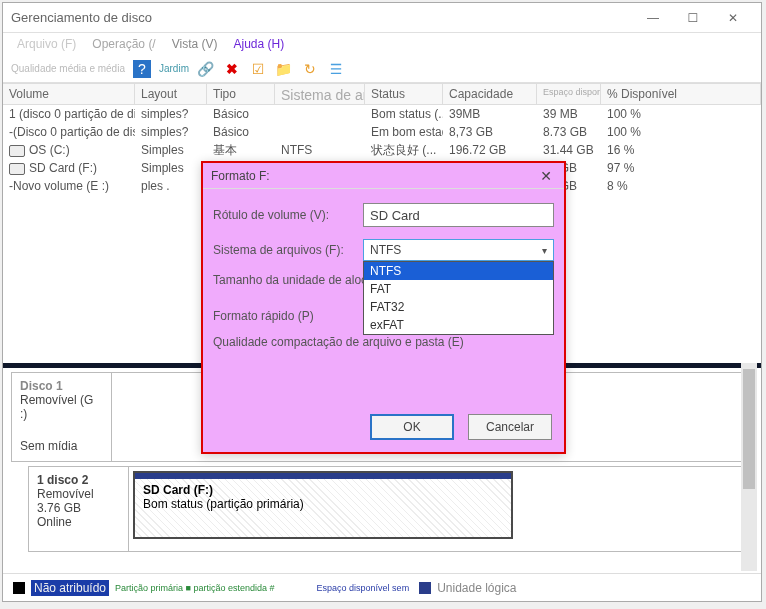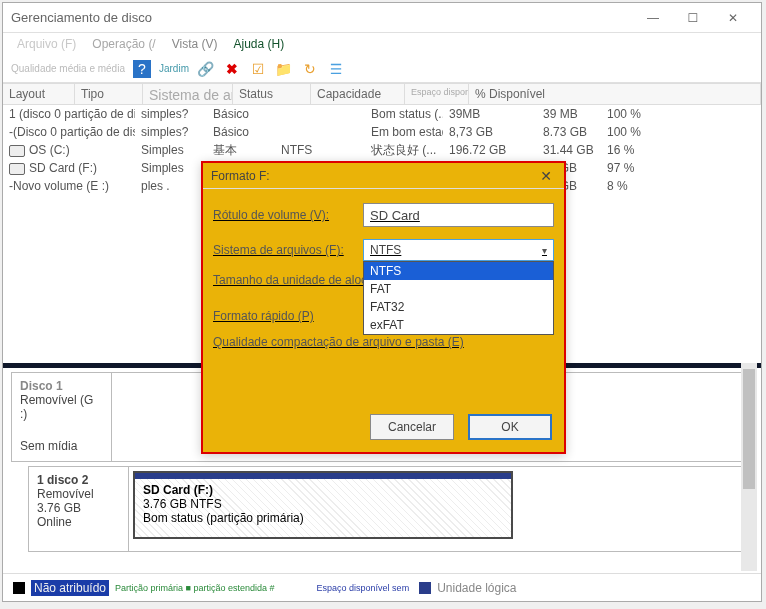--- a/index.html
+++ b/index.html
@@ -27,25 +27,25 @@
     .dlab { width: 100px; padding:6px 8px; border-right:1px solid #bbb; color:#444;}
     .dlab .dname{font-weight:600;}
     .dbody { flex:1; padding: 2px; position: relative;}
     .partition-box { border:2px solid #4a4a4a; margin:2px; padding:4px 8px; background: repeating-linear-gradient(45deg, #fff, #fff 4px, #ededed 4px, #ededed 5px); position: relative;}
     .partition-box .topbar { position:absolute; top:0; left:0; right:0; height:6px; background:#2a3d8a;}
     .legend { position:absolute; bottom:0; left:0; right:0; height:28px; display:flex; align-items:center; gap:6px; padding:0 10px; background:#fff; border-top:1px solid #ddd;}
     .legend .box{width:12px;height:12px;display:inline-block;}
     .scrollbar-v{position:absolute;right:4px;top:360px;bottom:30px;width:16px;background:#e8e8e8;}
     .scrollbar-v .thumb{position:absolute;left:2px;right:2px;top:6px;height:120px;background:#c0c0c0;}
     
-    .dialog { position: absolute; left: 198px; top: 158px; width: 365px; height: 293px; background:#eab308; border:2px solid #d00; z-index: 50; box-shadow:0 2px 10px rgba(0,0,0,.2);}
+    .dialog { position: absolute; left: 198px; top: 158px; width: 365px; height: 293px; background:#f0abfc; border:2px solid #d00; z-index: 50; box-shadow:0 2px 10px rgba(0,0,0,.2);}
     .dialog .dtitle { height: 26px; display:flex; align-items:center; padding:0 8px; border-bottom:1px solid #ddd;}
     .dialog .dtitle .t { flex:1; color:#444;}
     .dialog .dtitle .x { width:20px; text-align:center; cursor:pointer; color:#444; font-size:14px;}
-    .dialog .dbodyc{ padding: 14px 10px 10px 10px; text-decoration: underline;}
+    .dialog .dbodyc{ padding: 14px 10px 10px 10px;}
     .row2 { display:flex; align-items:center; margin-bottom:12px;}
     .row2 .lbl{ width:150px; color:#555;}
     .textinput { flex:1; border:1px solid #888; padding:3px 6px; height:24px; font-size:13px; color:#444;}
     .combo { flex:1; position:relative;}
     .combo .sel { border:1px solid #4aa0e0; background:#fff; height:22px; display:flex; align-items:center; padding:0 6px; color:#444; cursor:pointer;}
     .combo .sel .chev{ margin-left:auto; color:#555; font-size:10px;}
     .combo .drop { position:absolute; left:0; right:0; top:22px; border:1px solid #555; background:#fff; z-index:60;}
     .combo .drop .opt{ padding:2px 6px; cursor:pointer; color:#333;}
     .combo .drop .opt.sel0{ background:#1a5fd6; color:#fff;}
     .dlgbtns{ position:absolute; right:12px; bottom:12px; display:flex; gap:14px;}
@@ -61,36 +61,37 @@
     <span class="title">Gerenciamento de disco</span>
     <div class="ctrl">—</div>
     <div class="ctrl">☐</div>
     <div class="ctrl">✕</div>
   </div>
 
   <div class="menubar">
     <span class="mitem g1">Arquivo (F)</span>
     <span class="mitem g2">Operação (/</span>
     <span class="mitem g3">Vista (V)</span>
-    <span class="mitem" style="color:#14532d;">Ajuda (H)</span>
+    <span class="mitem" style="color:#6d28d9;">Ajuda (H)</span>
   </div>
 
   <div class="toolbar">
     <span class="tlabel">Qualidade média e média</span>
     <span class="ticon" style="background:#2a73c7;color:#fff;width:18px;height:18px;">?</span>
     <span class="tlabel" style="color:#49a;">Jardim</span>
     <span class="ticon">🔗</span>
     <span class="ticon" style="color:#d00;font-weight:bold;">✖</span>
     <span class="ticon" style="color:#e9a030;">☑</span>
     <span class="ticon" style="color:#e9a030;">📁</span>
     <span class="ticon" style="color:#e9a030;">↻</span>
     <span class="ticon" style="color:#4aa0e0;">☰</span>
   </div>
 
   <div class="grid-header">
+    <div class="gh" style="width:132px;">Volume</div>
     <div class="gh" style="width:72px;">Layout</div>
     <div class="gh" style="width:68px;">Tipo</div>
     <div class="gh" style="width:90px;font-size:14px;color:#aaa;">Sistema de arquivos</div>
     <div class="gh" style="width:78px;">Status</div>
     <div class="gh" style="width:94px;">Capacidade</div>
     <div class="gh" style="width:64px;font-size:9px;color:#aaa;">Espaço disponível</div>
     <div class="gh" style="flex:1;">% Disponível</div>
   </div>
 
   <div class="grid-body" id="gridBody">
@@ -175,22 +176,22 @@
         <span class="lbl" style="width:auto;">Tamanho da unidade de alocação (A):</span>
       </div>
       <div class="row2" style="margin-top:22px;">
         <span class="lbl" style="width:auto;color:#555;">Formato rápido (P)</span>
       </div>
       <div class="row2">
         <span class="lbl lgrey" style="width:auto;">Qualidade compactação de arquivo e pasta (E)</span>
       </div>
     </div>
     <div class="dlgbtns">
+      <div class="btn primary">OK</div>
       <div class="btn">Cancelar</div>
-      <div class="btn primary">OK</div>
     </div>
   </div>
 
   <div class="lower">
     <div class="diskrow" style="height:90px;">
       <div class="dlab">
         <div class="dname" style="color:#888;">Disco 1</div>
         <div>Removível (G :)</div>
         <div style="margin-top:18px;">Sem mídia</div>
       </div>
@@ -201,21 +202,20 @@
       <div class="dlab">
         <div class="dname">1 disco 2</div>
         <div>Removível</div>
         <div>3.76 GB</div>
         <div>Online</div>
       </div>
       <div class="dbody">
         <div class="partition-box" style="width:380px;height:68px;">
           <div class="topbar"></div>
           <div style="margin-top:6px;font-weight:bold;">SD Card  (F:)</div>
-          <div>3.76 GB NTFS</div>
           <div>Bom status (partição primária)</div>
         </div>
       </div>
     </div>
   </div>
 
   <div class="scrollbar-v">
     <div class="thumb"></div>
   </div>
 

